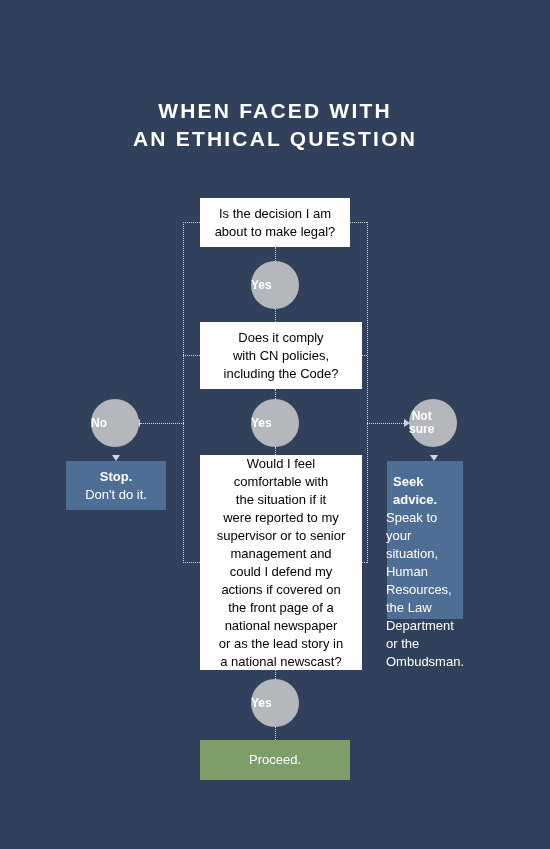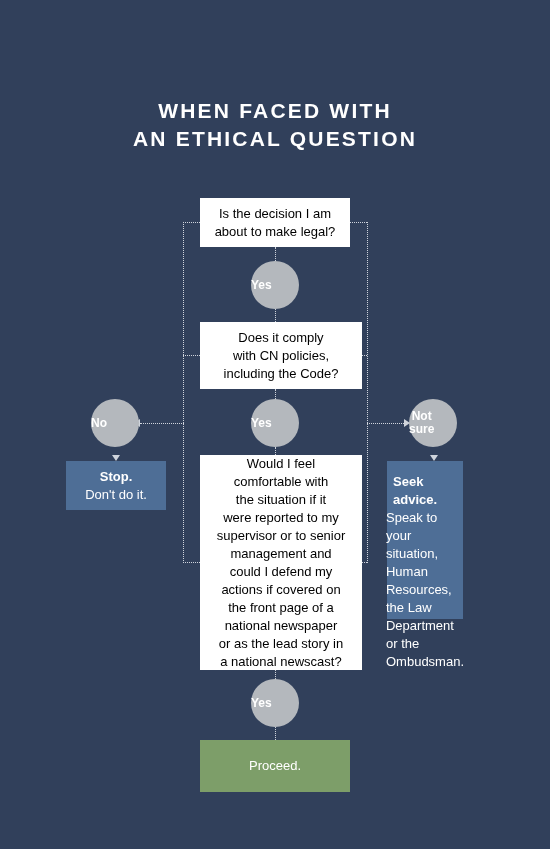--- a/index.html
+++ b/index.html
@@ -80,21 +80,21 @@
   }
   #o-advice {
     left:387px; top:461px; width:76px; height:158px;
     background:#4e6e96;
     display:flex; flex-direction:column;
     align-items:center; justify-content:flex-start;
     padding-top:12px;
   }
   #o-advice .body { white-space:pre-line; }
   #o-proceed {
-    left:200px; top:740px; width:150px; height:52px;
+    left:200px; top:740px; width:150px; height:40px;
     background:#7d9e69;
     display:flex; align-items:center; justify-content:center;
   }
 
   
   .vline {
     position:absolute;
     width:0;
     border-left:1px dotted #9aa4b4;
   }

